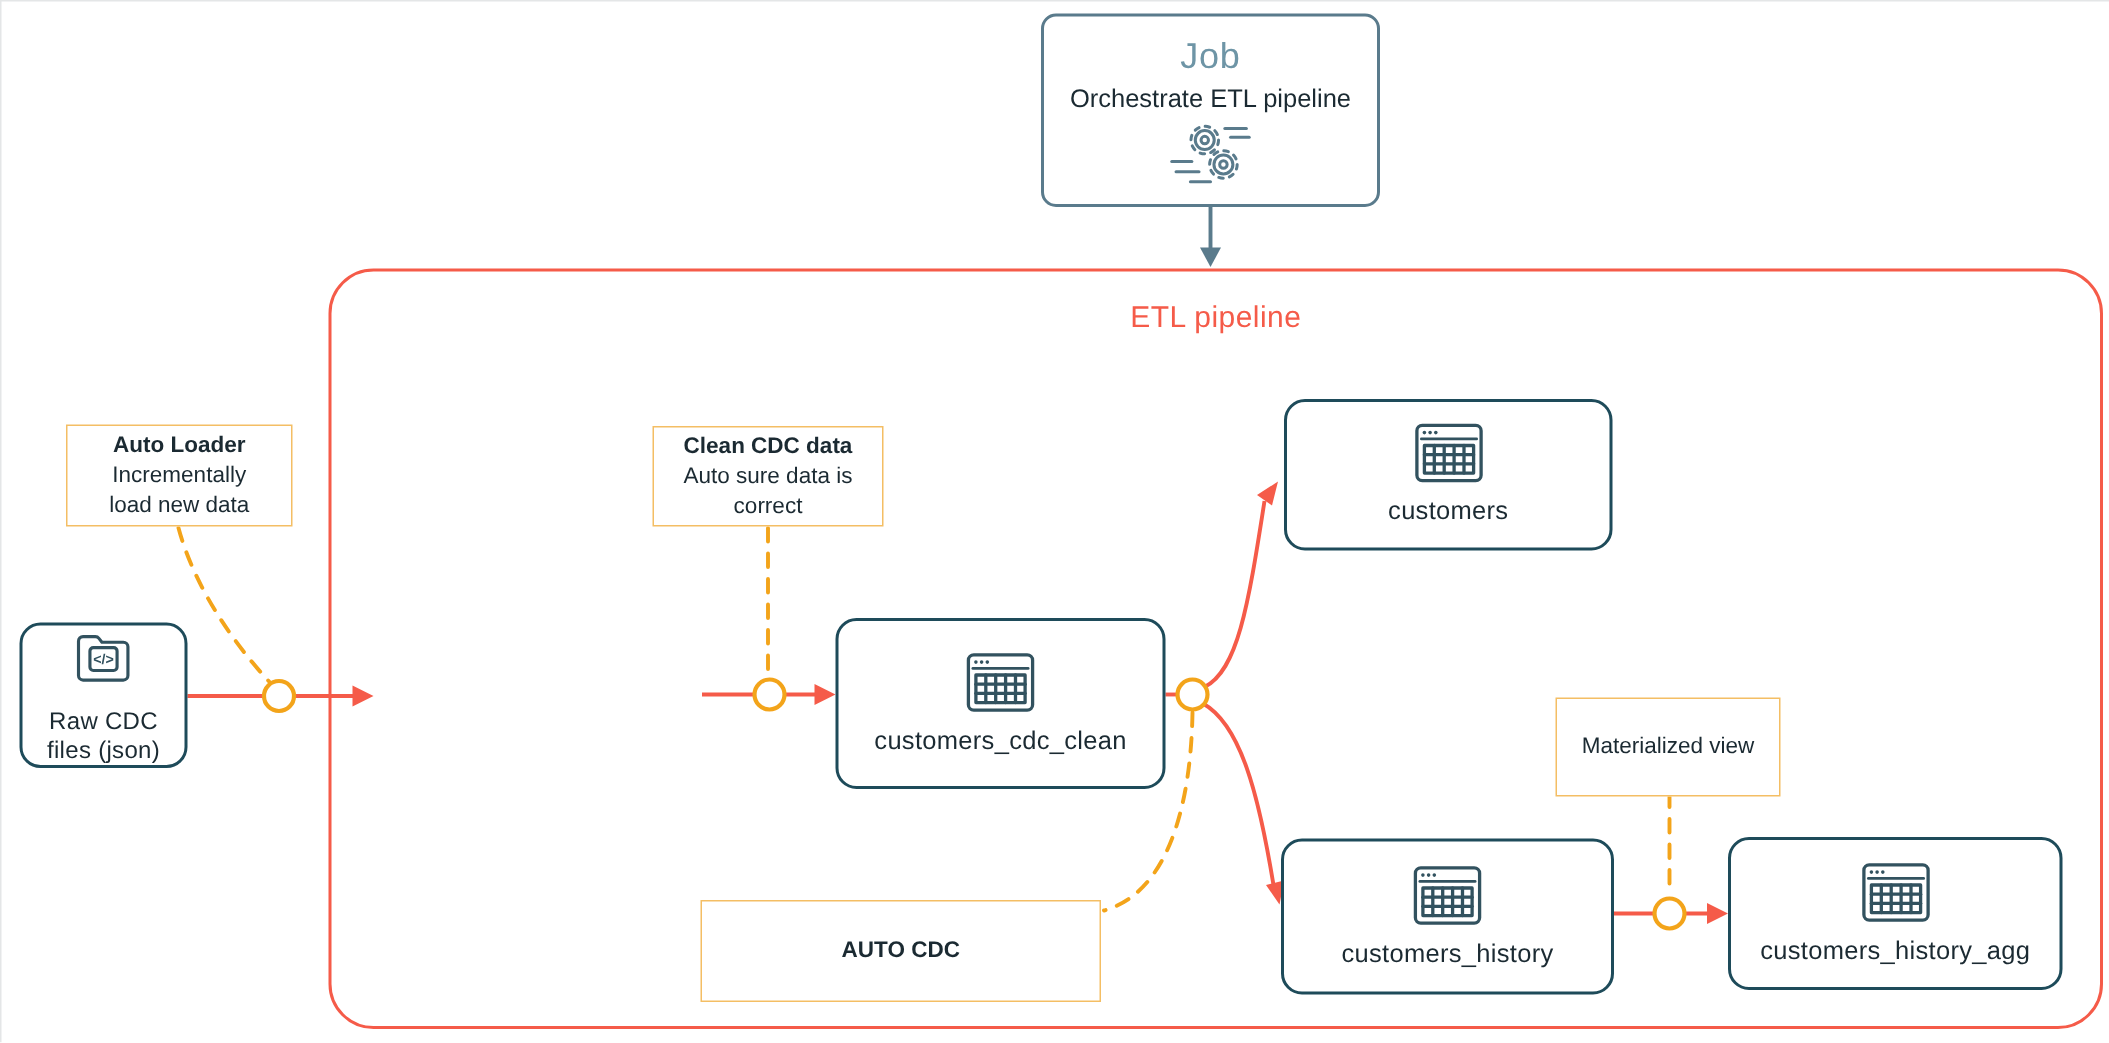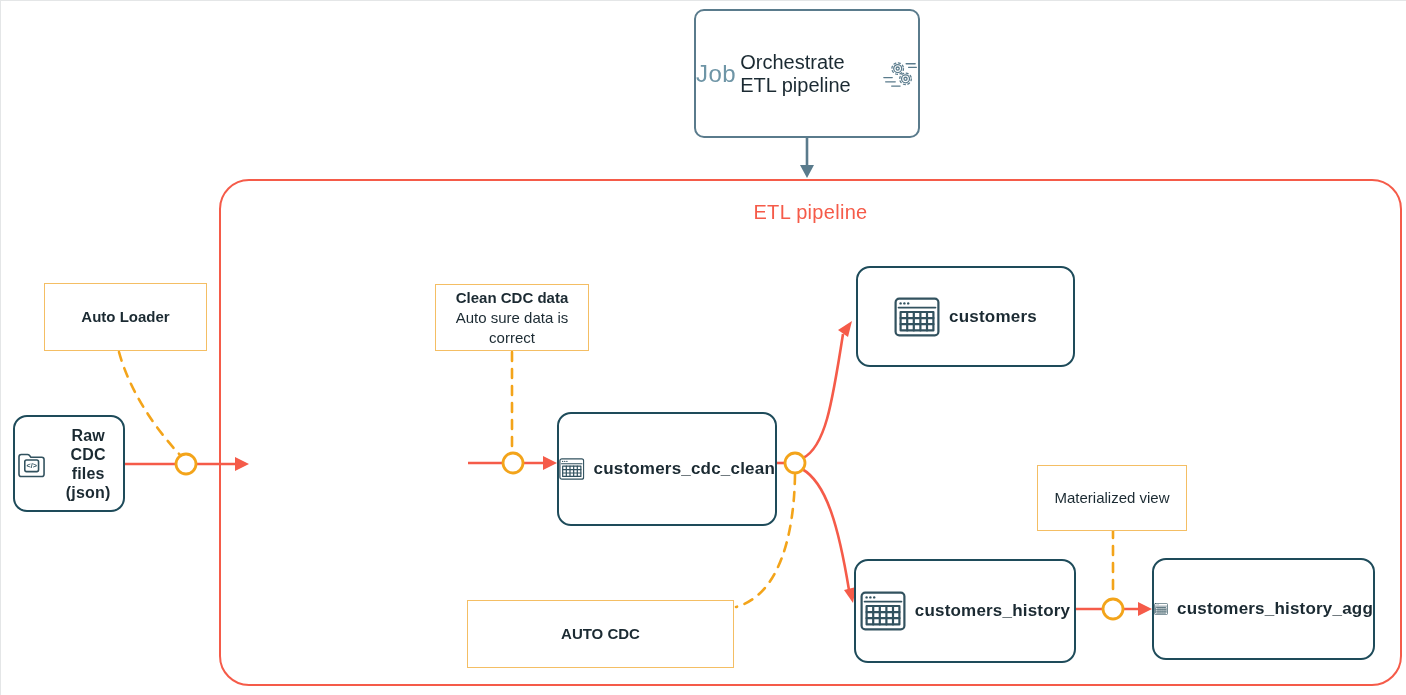--- a/index.html
+++ b/index.html
@@ -21,59 +21,59 @@
   .red-head{fill:var(--accent-red,#f55b49);stroke:none;}
   .gray-wire{stroke:var(--job-border,#5a7b8c);stroke-width:2.6;}
   .gray-head{fill:var(--job-border,#5a7b8c);stroke:none;}
   .dash-wire{stroke:var(--accent-amber,#f3a41a);stroke-width:2.6;stroke-dasharray:9 8;stroke-linecap:round;}
   .dot{fill:#fff;stroke:var(--accent-amber,#f3a41a);stroke-width:2.8;}
 
   
   .job-box{
     position:absolute;left:693px;top:8px;width:226px;height:129px;
     border:2.4px solid var(--job-border,#5a7b8c);border-radius:10px;background:#fff;
-    box-sizing:border-box;display:flex;align-items:center;
+    box-sizing:border-box;display:flex;flex-direction:column;align-items:center;
     justify-content:center;gap:4px;z-index:3;
   }
   .job-title{font-size:24px;color:var(--job-title,#6e95a6);letter-spacing:.5px;}
-  .job-subtitle{font-size:20px;color:var(--text,#1b2a32);}
+  .job-subtitle{font-size:17px;color:var(--text,#1b2a32);}
 
   .etl-container{
     position:absolute;left:218px;top:178px;width:1183px;height:507px;
     border:2.6px solid var(--accent-red,#f55b49);border-radius:30px;background:transparent;
     box-sizing:border-box;z-index:1;
   }
   .etl-title{
     position:absolute;left:0;top:20px;width:100%;text-align:center;
     font-size:20px;color:var(--accent-red,#f55b49);letter-spacing:.3px;
   }
 
   .node{
     position:absolute;background:#fff;box-sizing:border-box;
     border:2.6px solid var(--node-border,#1e4b5a);border-radius:14px;
-    display:flex;flex-direction:row;align-items:center;justify-content:center;
-    gap:9px;z-index:3;font-weight:bold;
+    display:flex;flex-direction:column;align-items:center;justify-content:center;
+    gap:9px;z-index:3;
   }
   .node-label{font-size:17px;letter-spacing:.2px;text-align:center;line-height:20px;}
   .node-source{left:12px;top:414px;width:112px;height:97px;gap:5px;justify-content:space-between;}
   .node-source .node-label{font-size:16px;width:92px;line-height:19px;}
   .node-bronze{left:248px;top:411px;width:219px;height:102px;}
   .node-clean{left:556px;top:411px;width:220px;height:114px;}
   .node-customers{left:855px;top:265px;width:219px;height:101px;}
   .node-history{left:853px;top:558px;width:222px;height:104px;}
   .node-agg{left:1151px;top:557px;width:223px;height:102px;}
 
   .note{
     position:absolute;background:#fff;box-sizing:border-box;
     border:1.8px solid var(--note-border,#f4be64);
     display:flex;flex-direction:column;align-items:center;justify-content:center;
     font-size:15px;line-height:20px;text-align:center;z-index:3;color:var(--text,#1b2a32);
   }
   .note-title{font-weight:bold;}
-  .note-auto-loader{left:43px;top:282px;width:163px;height:68px;}
+  .note-auto-loader{left:43px;top:282px;width:151px;height:68px;}
   .note-auto-loader .note-body{width:112px;}
   .note-clean{left:434px;top:283px;width:154px;height:67px;}
   .note-clean .note-body{width:120px;}
   .note-auto-cdc{left:466px;top:575px;width:267px;height:68px;margin-top:24px;}
   .note-auto-cdc .note-body{width:236px;}
   .note-matview{left:1036px;top:464px;width:150px;height:66px;}
 
   
   .icon{display:block;}
   .ic{stroke:var(--icon,#32525f);fill:none;stroke-width:2.2;stroke-linecap:round;stroke-linejoin:round;}
@@ -215,20 +215,21 @@
 
   <div class="node node-agg">
     <svg class="icon" width="46" height="40" viewBox="0 0 46 40">
         <use href="#sym-table"></use>
       </svg>
     <div class="node-label">customers_history_agg</div>
   </div>
 
   <div class="note note-auto-loader">
     <div class="note-title">Auto Loader</div>
+    <div class="note-body">Incrementally load new data</div>
   </div>
 
   <div class="note note-clean">
     <div class="note-title">Clean CDC data</div>
     <div class="note-body">Auto sure data is correct</div>
   </div>
 
   <div class="note note-auto-cdc">
     <div class="note-title">AUTO CDC</div>
   </div>

